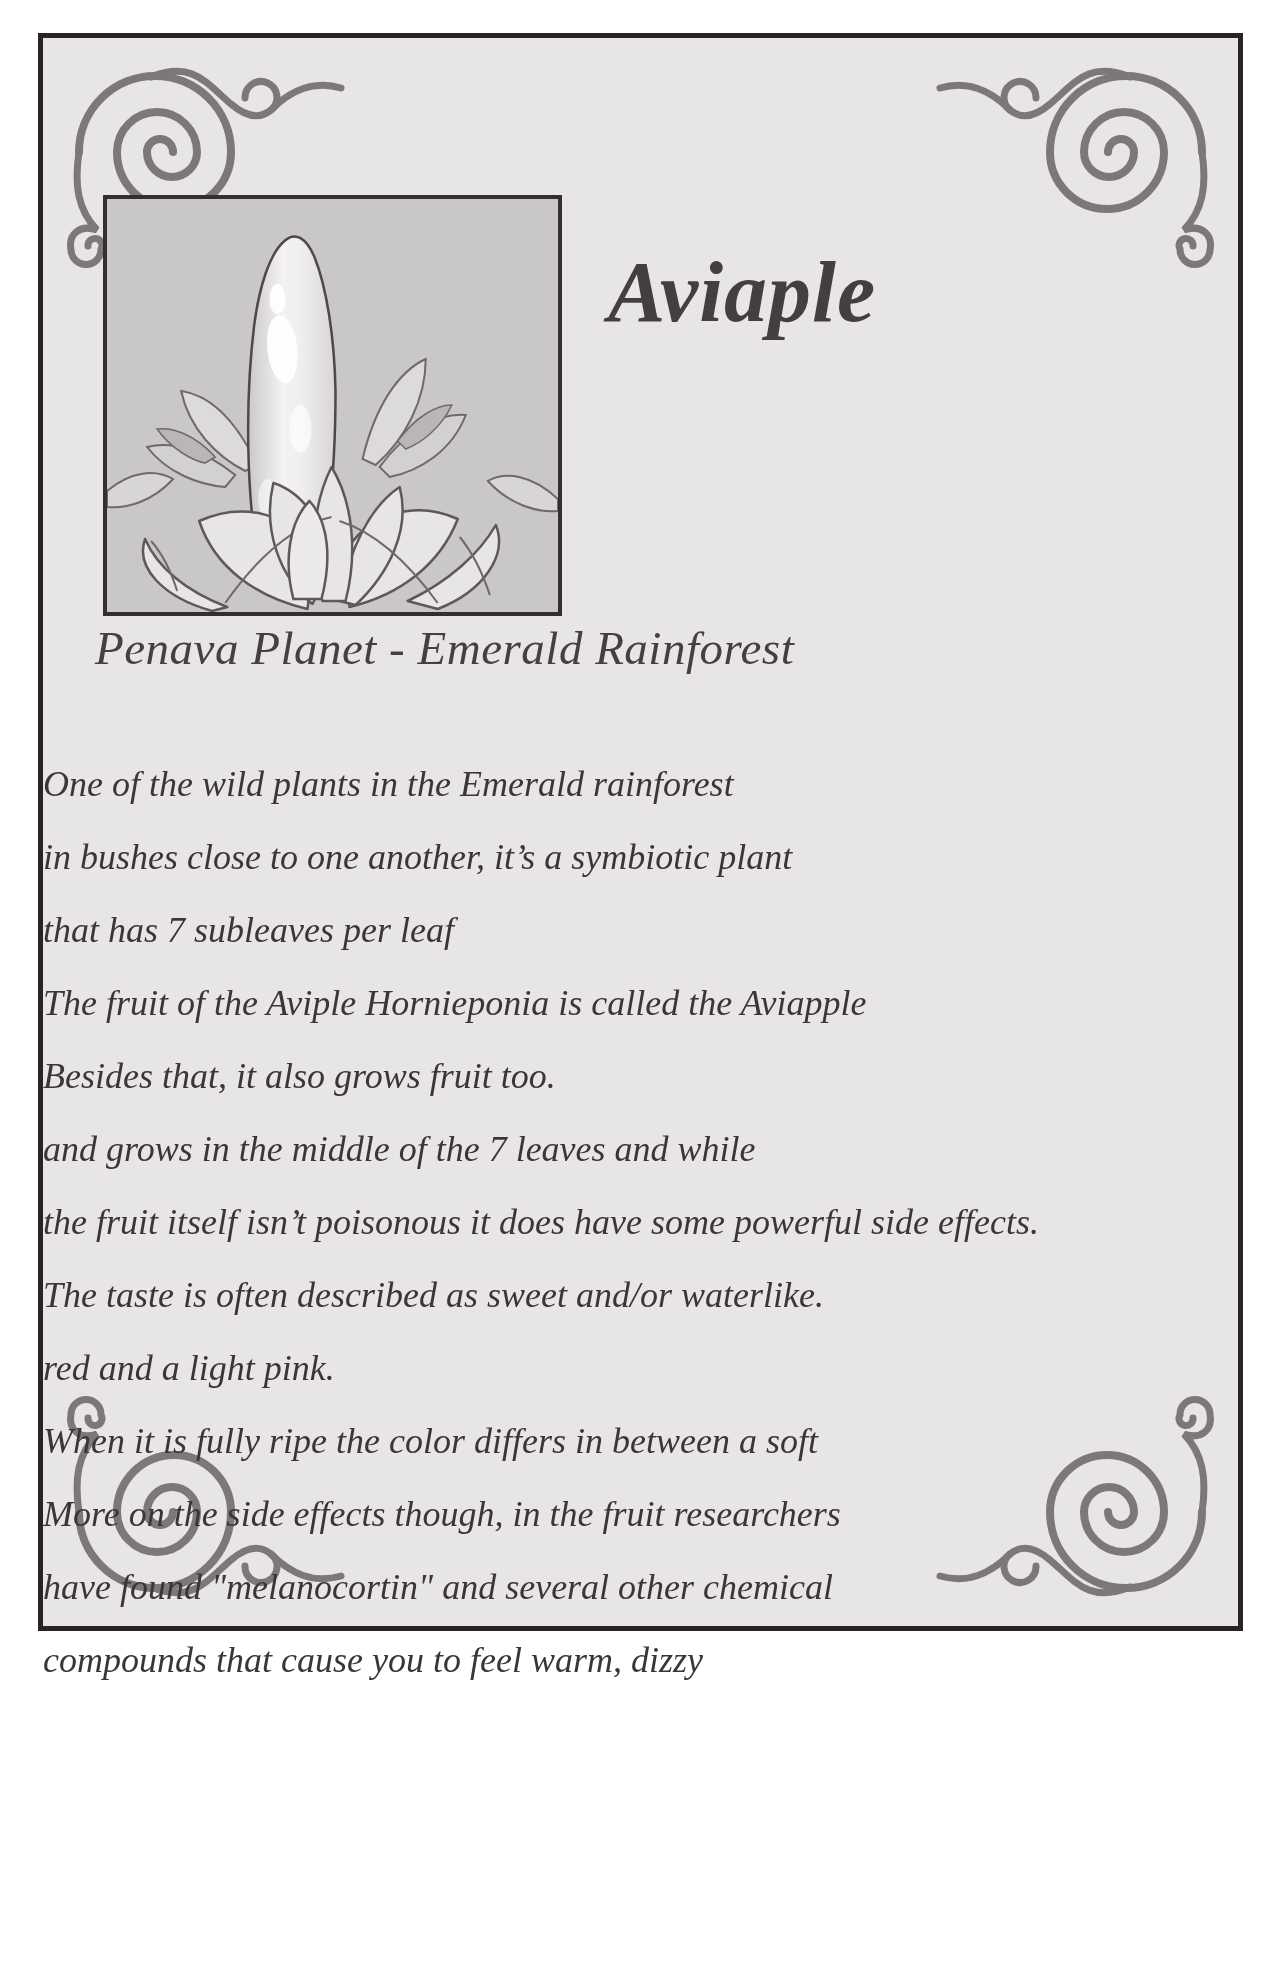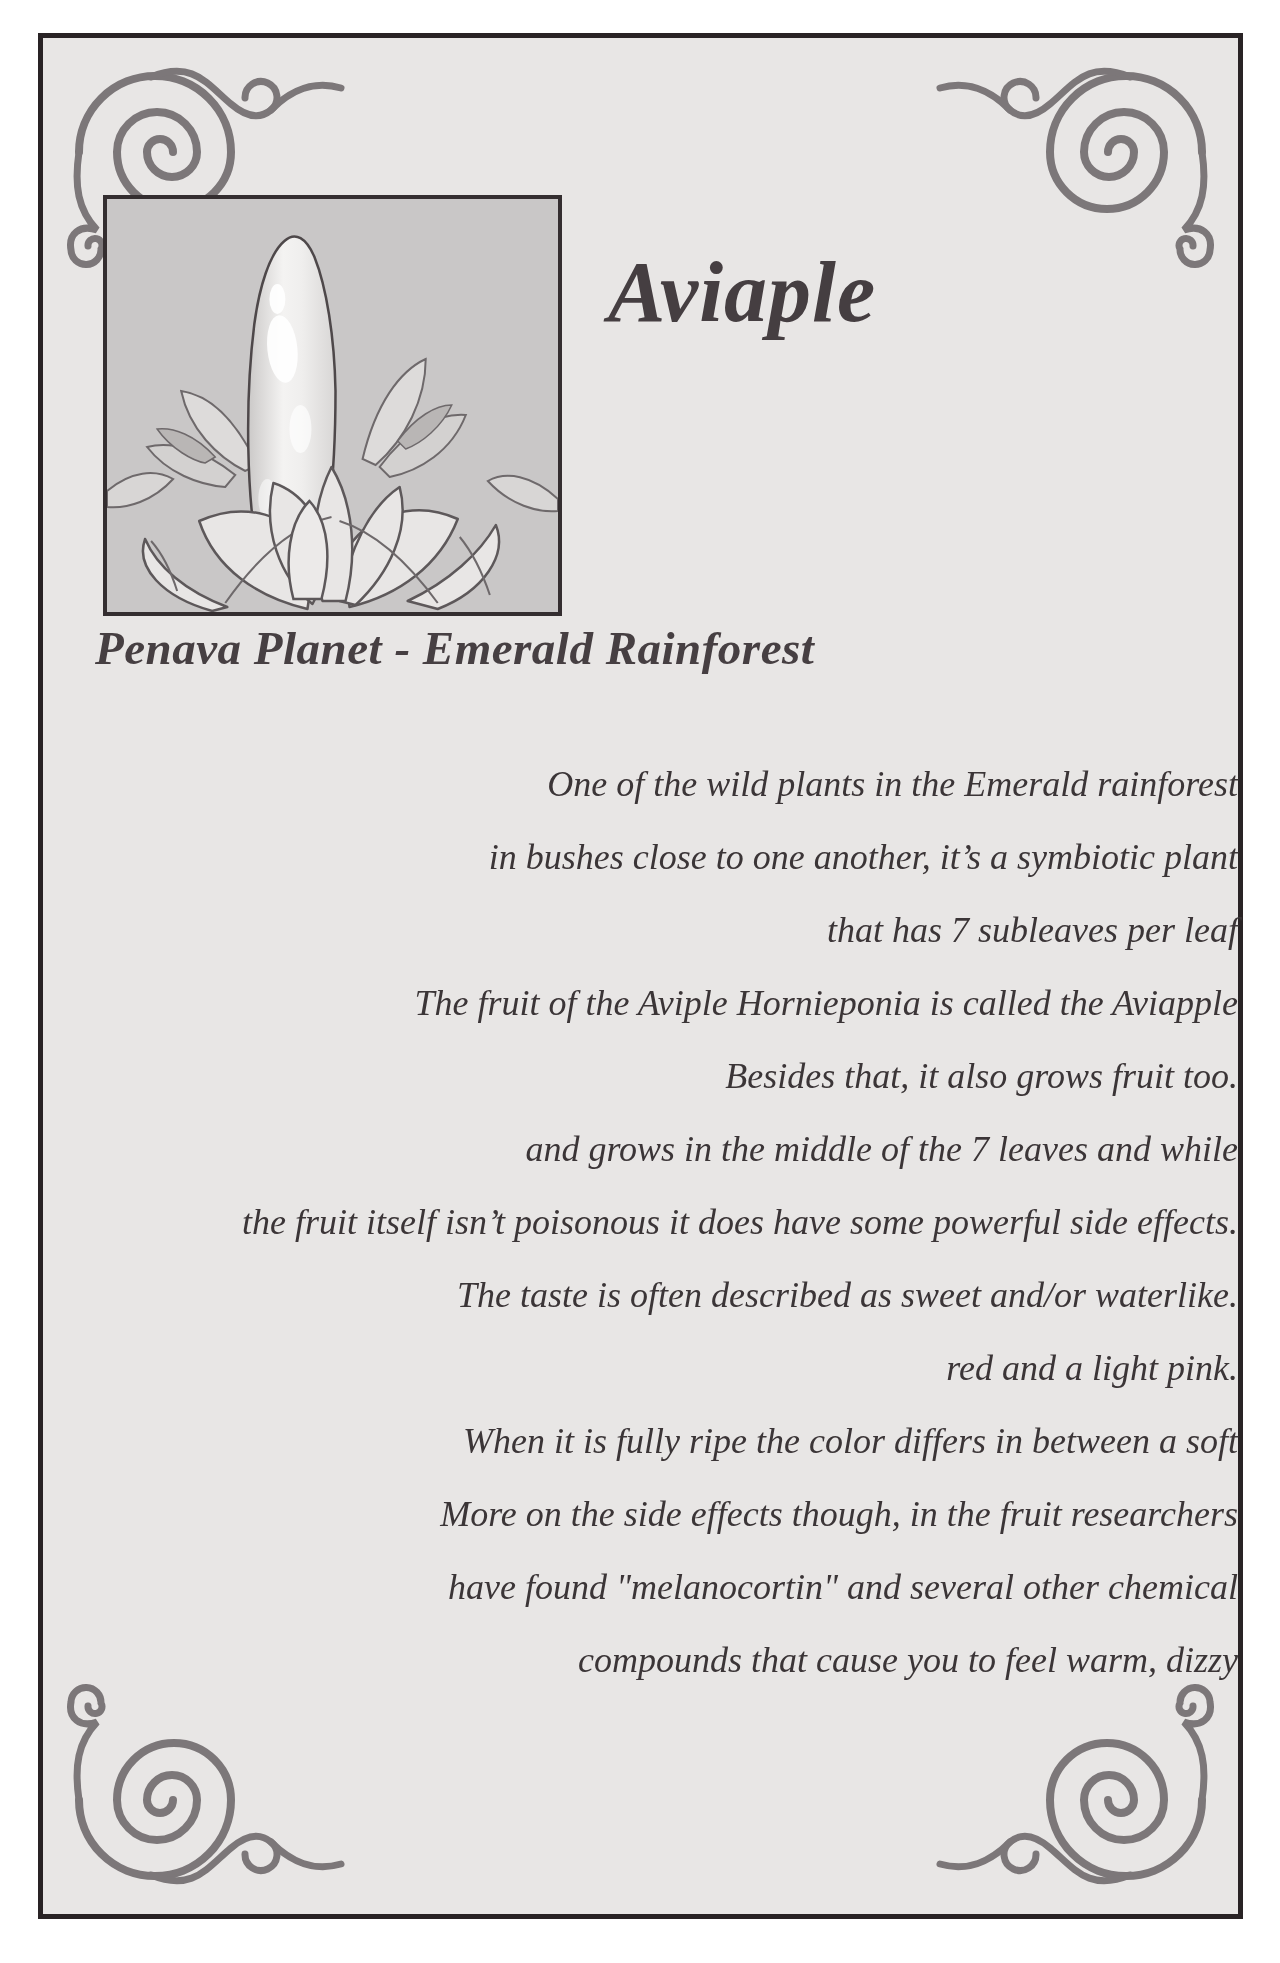--- a/index.html
+++ b/index.html
@@ -4,21 +4,21 @@
 <style>
   html,body{margin:0;padding:0;}
   body{
     width:1280px;height:1963px;
     background:#ffffff;
     font-family:"Liberation Serif","DejaVu Serif",serif;
     position:relative;overflow:hidden;
   }
   .card{
     position:absolute;left:38px;top:33px;
-    width:1205px;height:1886px;
+    width:1205px;height:1598px;
     box-sizing:border-box;
     border:5px solid #292325;
     background:#e8e6e5;
   }
   .card-inner{position:absolute;inset:0;}
   
   .flourish{position:absolute;width:300px;height:230px;pointer-events:none;}
   .fl-tl{left:4px;top:2px;}
   .fl-tr{right:4px;top:2px;transform:scaleX(-1);}
   .fl-bl{left:4px;bottom:2px;transform:scaleY(-1);}
@@ -37,29 +37,29 @@
     position:absolute;left:565px;top:196px;
     font-style:italic;font-weight:700;
     font-size:86px;line-height:116px;
     color:#453e41;white-space:nowrap;
     letter-spacing:1px;
   }
   .title .line2{margin-left:119px;}
   
   .caption{
     position:absolute;left:52px;top:581px;
-    font-style:italic;font-weight:700;
+    font-style:italic;font-weight:400;
     font-size:47px;line-height:58px;
     color:#463f42;white-space:nowrap;
     letter-spacing:0.5px;
   }
   
   .body{
     position:absolute;left:0;top:710px;width:100%;
-    text-align:right;
+    text-align:left;
     font-style:italic;font-weight:400;
     font-size:36px;line-height:73px;
     color:#3b3537;
   }
   .body .bline{white-space:nowrap;}
 </style>
 </head>
 <body>
 
 <svg width="0" height="0" style="position:absolute" aria-hidden="true">

